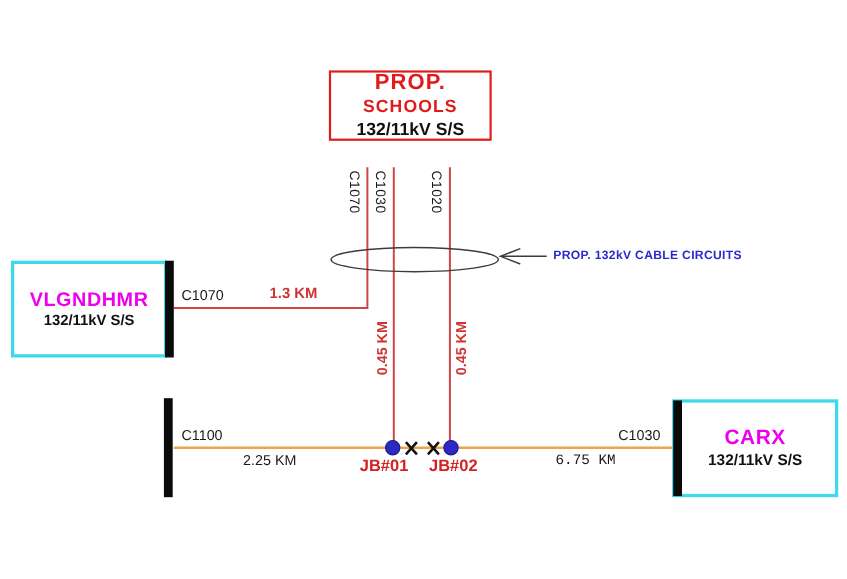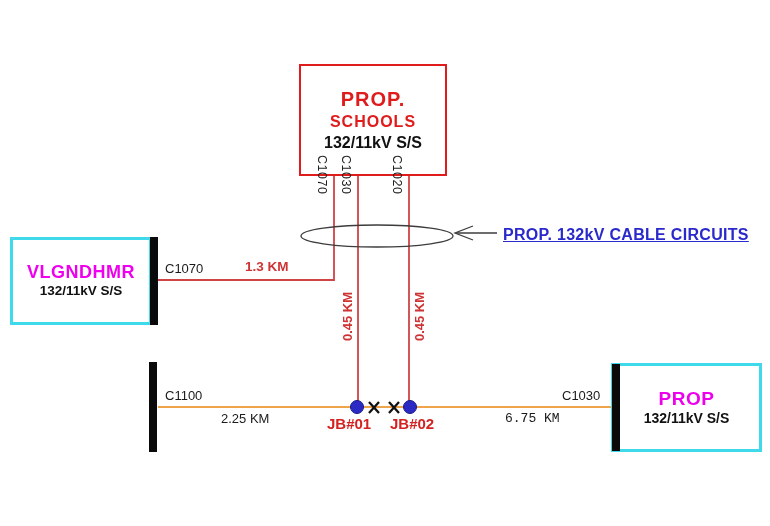--- a/index.html
+++ b/index.html
@@ -21,21 +21,21 @@
   #prop-box .l2{color:#e01b1b;font-weight:bold;font-size:16px;letter-spacing:1px;margin-top:2px;}
   #prop-box .l3{color:#111111;font-weight:bold;font-size:16px;margin-top:3px;}
 
   
   .lbl{position:absolute;font-size:13px;color:#1a1a1a;white-space:nowrap;}
   .red{color:#cf3333;font-weight:bold;}
   .jb{position:absolute;font-size:15px;font-weight:bold;color:#d42222;white-space:nowrap;}
   .vlabel{position:absolute;writing-mode:vertical-rl;font-size:12.5px;color:#1a1a1a;letter-spacing:.5px;white-space:nowrap;}
   .rot-km{position:absolute;width:54px;text-align:center;font-size:13px;font-weight:bold;color:#cf3333;
           transform:rotate(-90deg);white-space:nowrap;}
-  #annotation{position:absolute;font-size:16px;font-weight:bold;color:#2929cc;letter-spacing:.3px;white-space:nowrap;text-decoration:underline;}
+  #annotation{position:absolute;font-size:11px;font-weight:bold;color:#2929cc;letter-spacing:.3px;white-space:nowrap;}
 </style>
 </head>
 <body>
 
 <div id="stage">
 
   <svg width="770" height="526" viewBox="0 0 770 526">
 
     <path d="M334,152 L334,280 L158,280" fill="none" stroke="#cf4444" stroke-width="1.8"></path>
     <line x1="358" y1="152" x2="358" y2="405" stroke="#cf4444" stroke-width="1.8"></line>
@@ -54,21 +54,21 @@
     </g>
     <g stroke="#111111" stroke-width="2.3">
       <line x1="389" y1="402" x2="399" y2="413"></line>
       <line x1="389" y1="413" x2="399" y2="402"></line>
     </g>
 
     <circle cx="357" cy="407" r="6.5" fill="#2b2bc4" stroke="#1a1a8c" stroke-width="1"></circle>
     <circle cx="410" cy="407" r="6.5" fill="#2b2bc4" stroke="#1a1a8c" stroke-width="1"></circle>
   </svg>
 
-  <div id="prop-box" style="left:299px;top:64px;width:148px;height:112px;">
+  <div id="prop-box" style="left:299px;top:64px;width:148px;height:64px;">
     <div class="l1">PROP.</div>
     <div class="l2">SCHOOLS</div>
     <div class="l3">132/11kV S/S</div>
   </div>
 
   <div class="vlabel" style="left:315px;top:155px;">C1070</div>
   <div class="vlabel" style="left:339px;top:155px;">C1030</div>
   <div class="vlabel" style="left:390px;top:155px;">C1020</div>
 
   <div id="annotation" style="left:503px;top:226px;">PROP. 132kV CABLE CIRCUITS</div>
@@ -81,21 +81,21 @@
 
   <div class="lbl" style="left:165px;top:261px;">C1070</div>
   <div class="lbl red" style="left:230px;top:259px;font-size:13.5px;margin-left:15px;">1.3 KM</div>
 
   <div class="rot-km" style="left:320px;top:309px;">0.45 KM</div>
   <div class="rot-km" style="left:392px;top:309px;">0.45 KM</div>
 
   <div class="busbar" style="left:149px;top:362px;width:8px;height:90px;"></div>
 
   <div class="ssbox" style="left:611px;top:363px;width:151px;height:89px;">
-    <div class="ssname">PROP</div>
+    <div class="ssname">CARX</div>
     <div class="ssvolt" style="font-size:14px;">132/11kV S/S</div>
   </div>
   <div class="busbar" style="left:612px;top:364px;width:8px;height:87px;"></div>
 
   <div class="lbl" style="left:165px;top:388px;">C1100</div>
   <div class="lbl" style="left:221px;top:411px;">2.25 KM</div>
   <div class="lbl" style="left:505px;top:411px;font-family:Liberation Mono, monospace;">6.75 KM</div>
   <div class="lbl" style="left:562px;top:388px;">C1030</div>
 
   <div class="jb" style="left:327px;top:415px;">JB#01</div>

